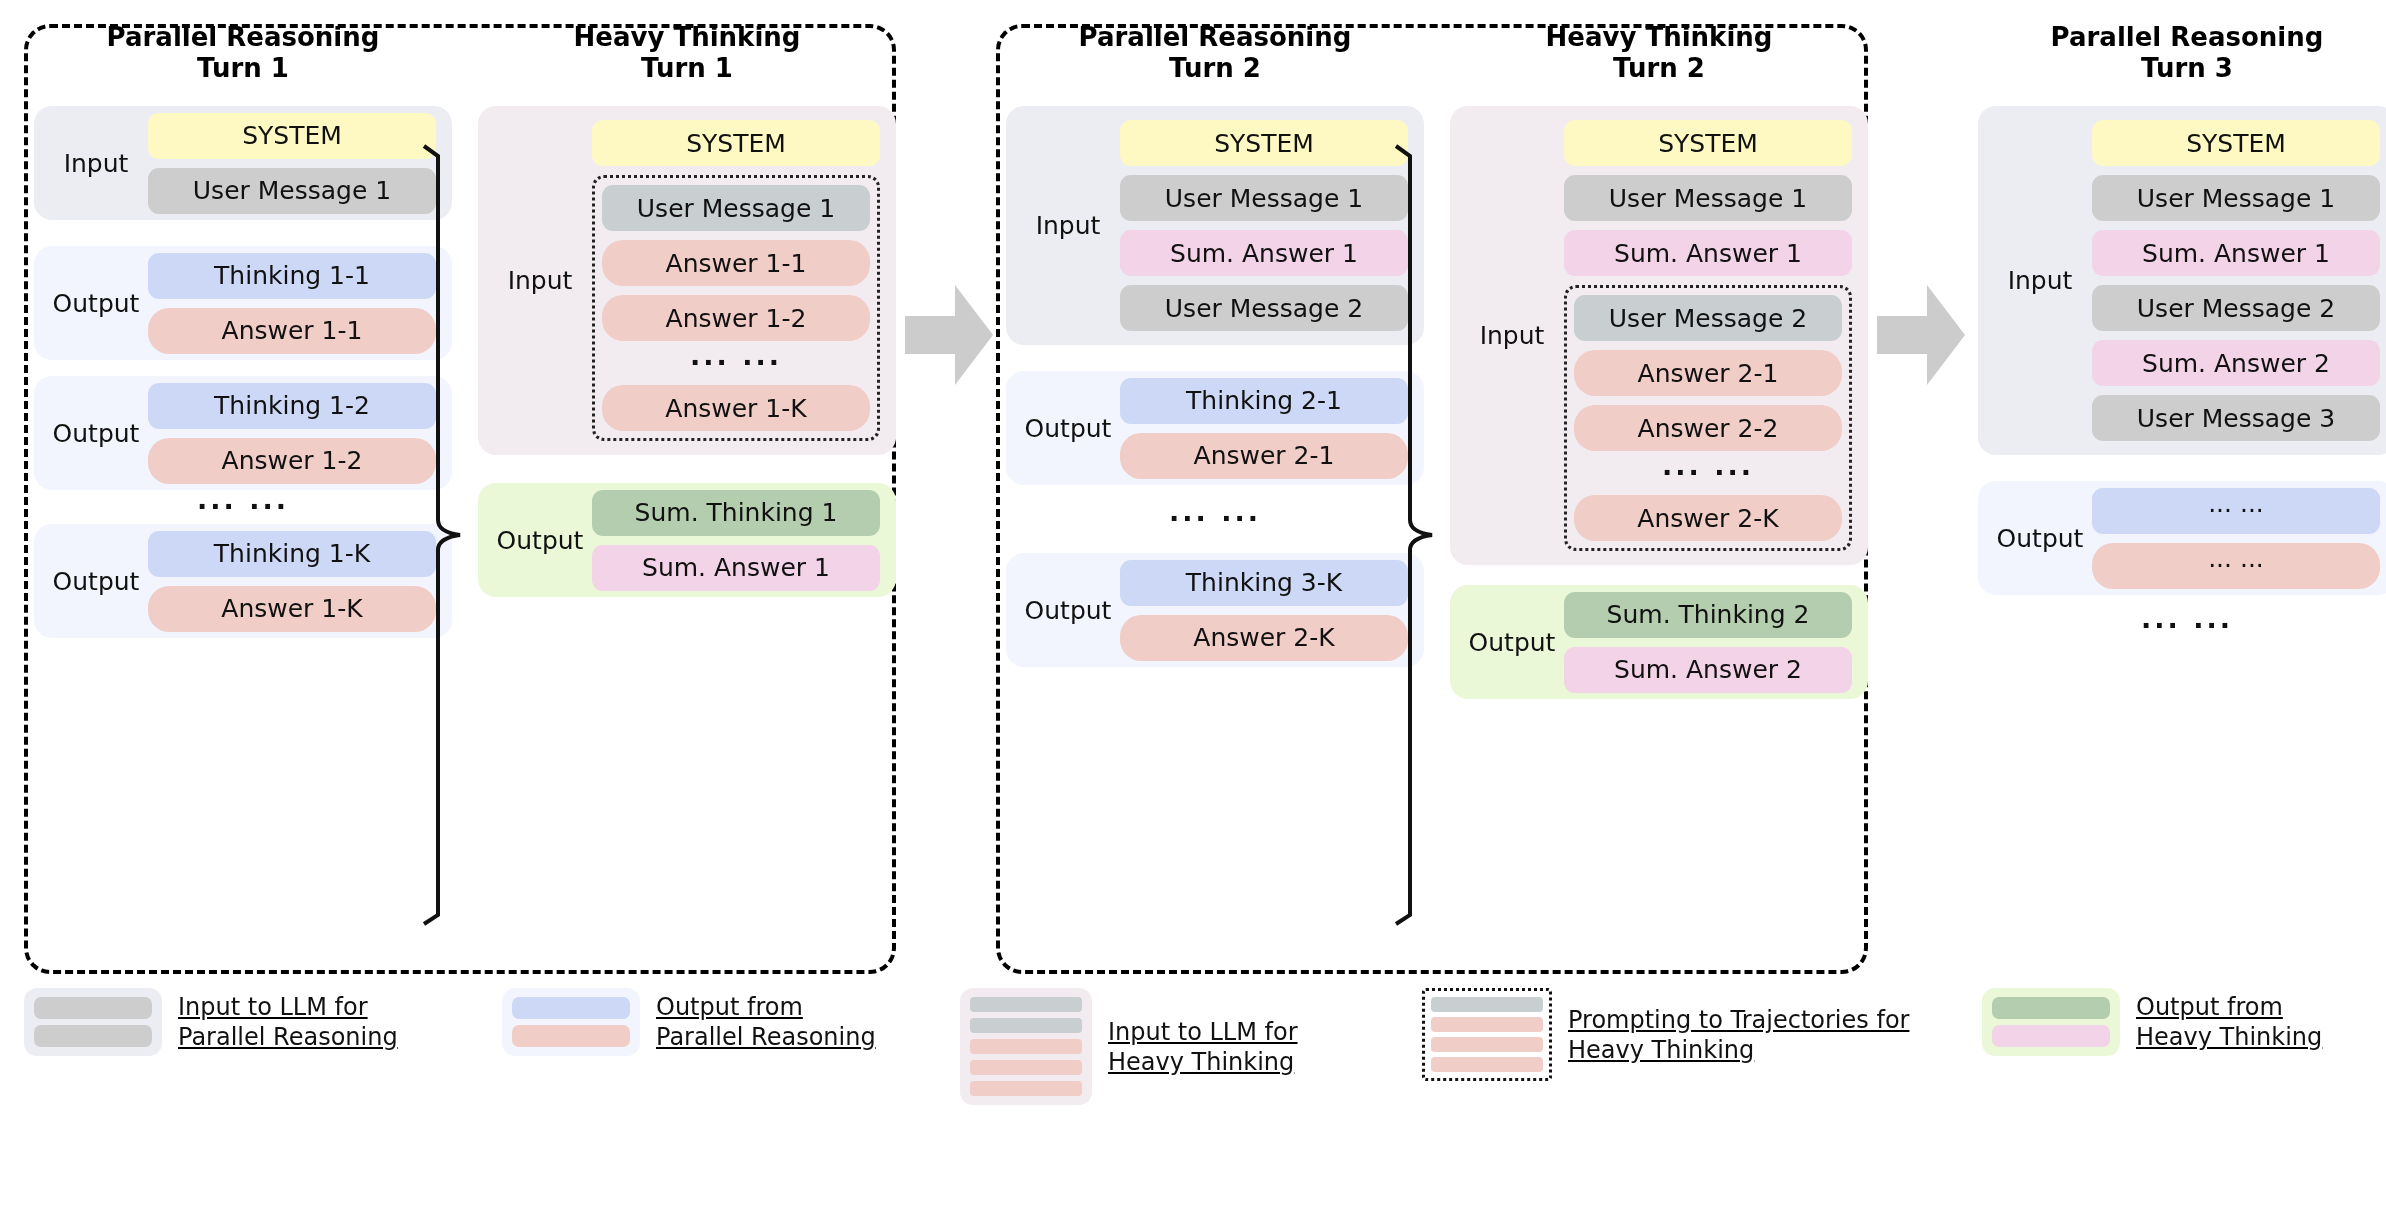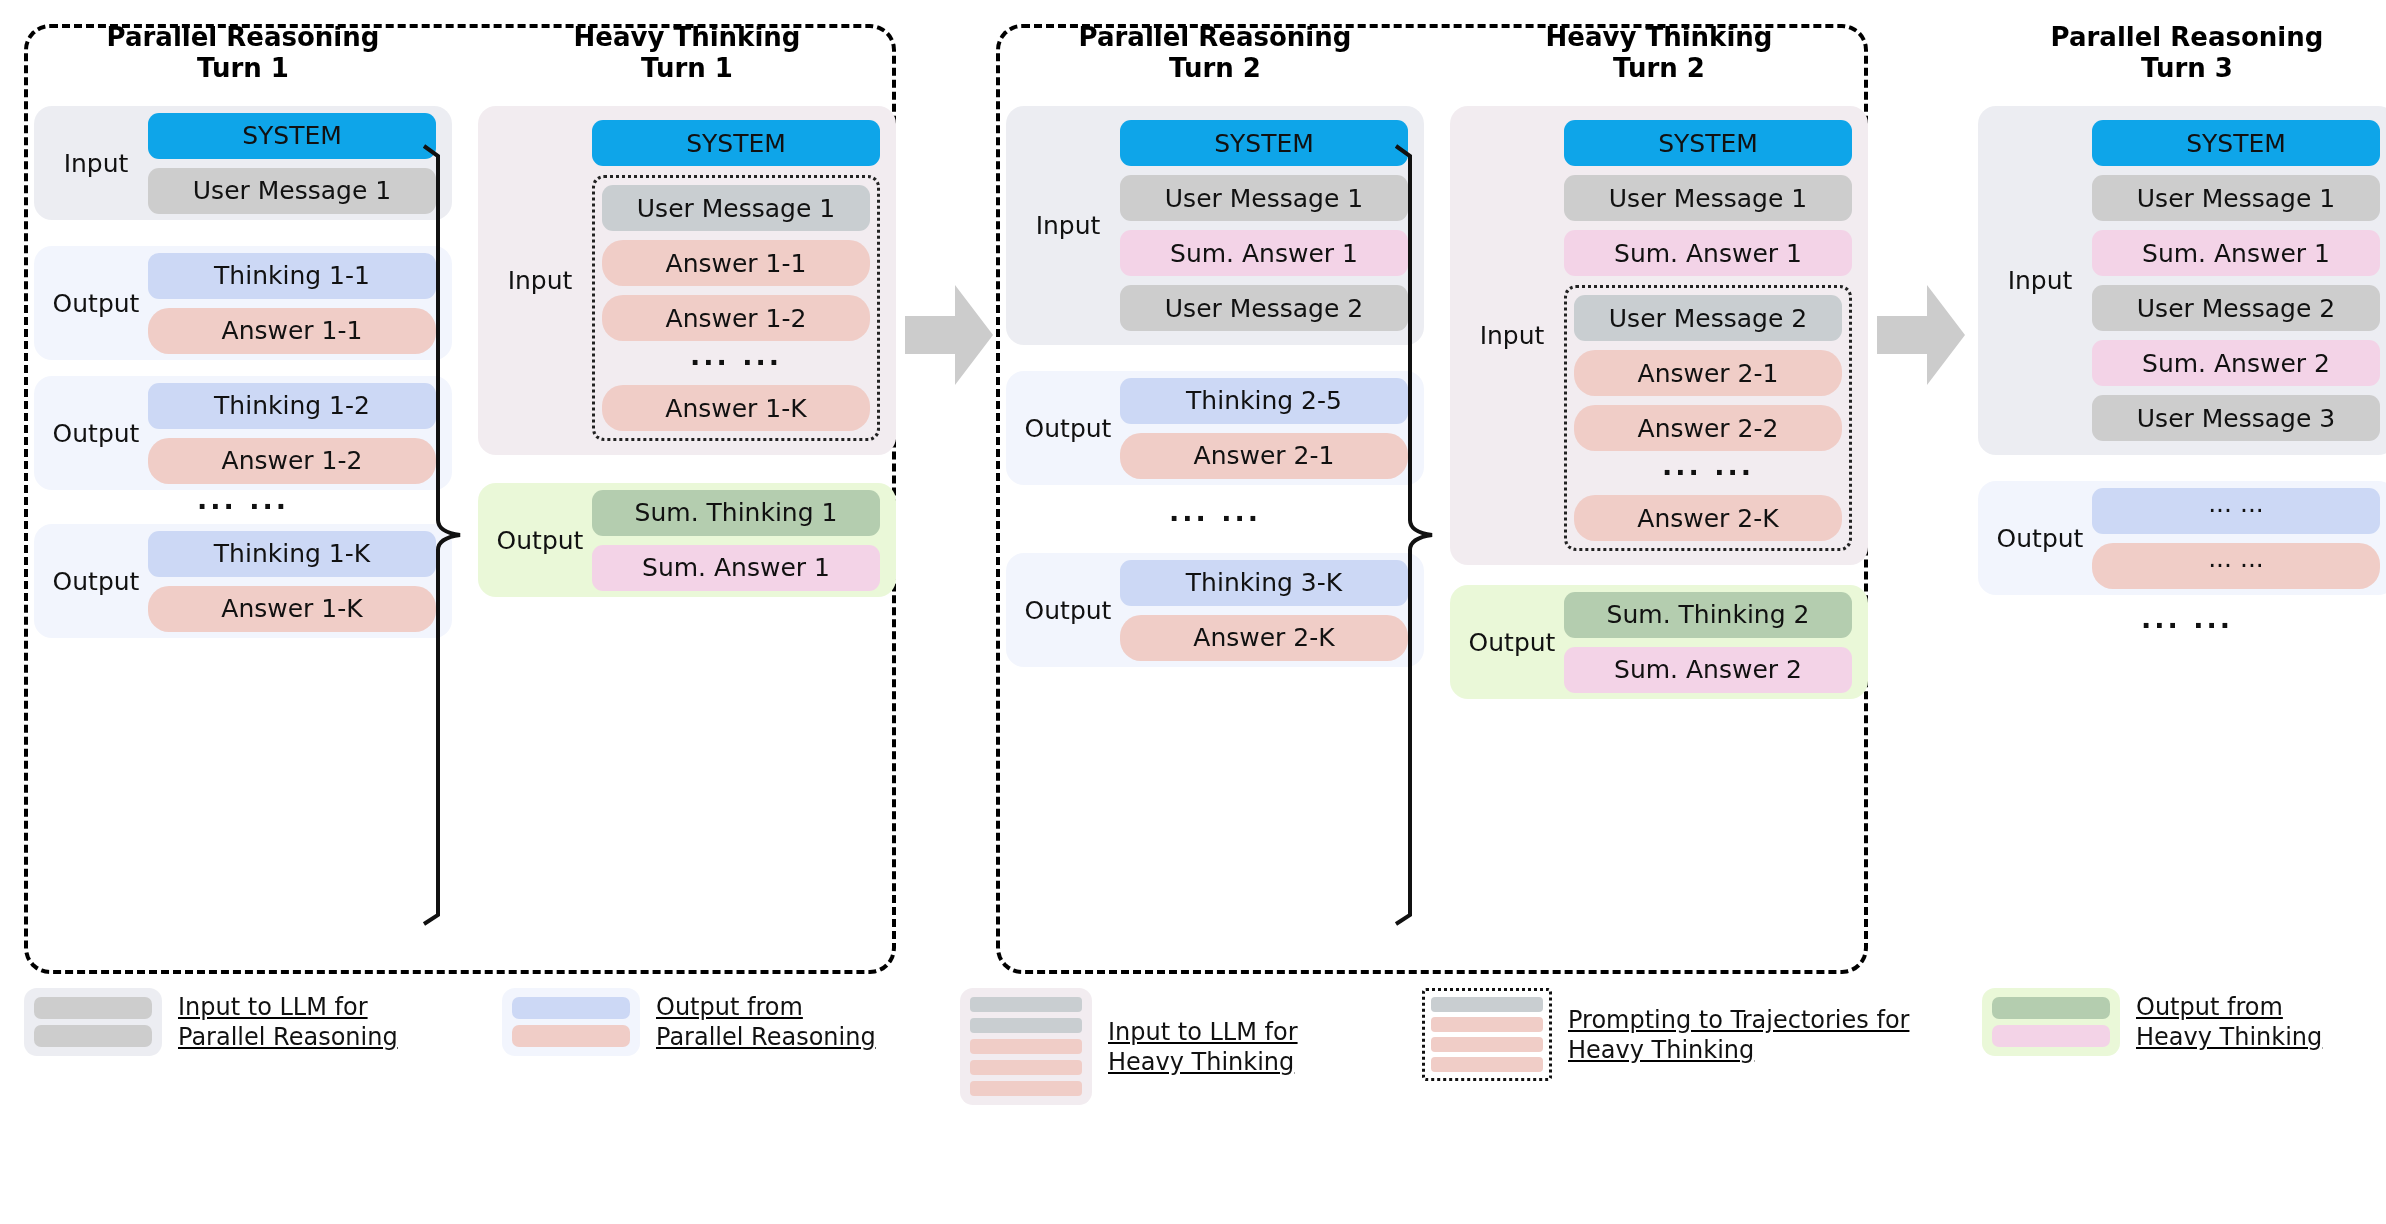--- a/index.html
+++ b/index.html
@@ -56,21 +56,21 @@
   .pill{
     height:46px;
     border-radius:11px;
     display:flex;
     align-items:center;
     justify-content:center;
     font-size:25px;
     color:#111;
     white-space:nowrap;
   }
-  .p-system {background:#0ea5e9;}
+  .p-system {background:#fef9c3;}
   .p-user   {background:#cdcdcd;}
   .p-usergr {background:#c9ced1;}
   .p-think  {background:#ccd8f5;}
   .p-answer {background:#f0cdc7;border-radius:21px;}
   .p-sumans {background:#f3d3e7;}
   .p-sumthk {background:#b4cdaf;}
 
   
   .dotframe{
     border:3px dotted #222;
@@ -241,21 +241,21 @@
         <div class="pill p-system">SYSTEM</div>
         <div class="pill p-user">User Message 1</div>
         <div class="pill p-sumans">Sum. Answer 1</div>
         <div class="pill p-user">User Message 2</div>
       </div>
     </div>
 
     <div class="block bg-pr-out" style="margin-top:26px;height:114px;">
       <div class="block-label">Output</div>
       <div class="block-rows">
-        <div class="pill p-think">Thinking 2-5</div>
+        <div class="pill p-think">Thinking 2-1</div>
         <div class="pill p-answer">Answer 2-1</div>
       </div>
     </div>
 
     <div class="ellipsis-gap" style="height:68px;">
       <span class="ellipsis">··· ···</span>
     </div>
 
     <div class="block bg-pr-out" style="height:114px;">
       <div class="block-label">Output</div>

